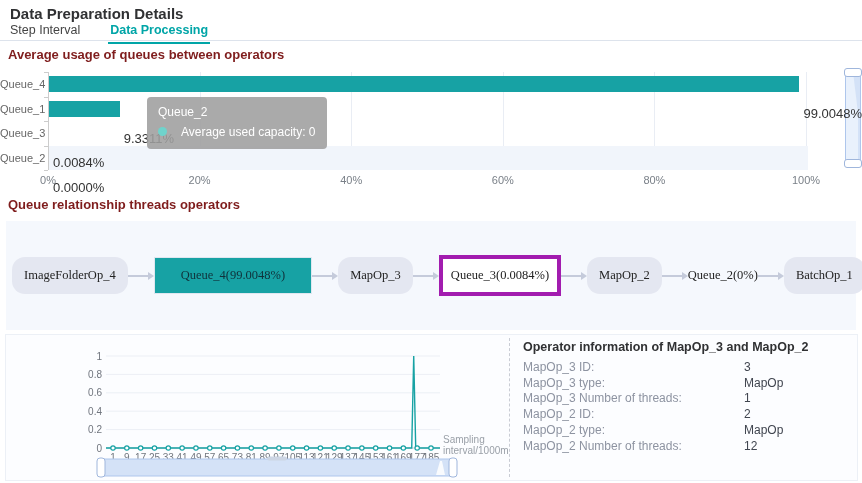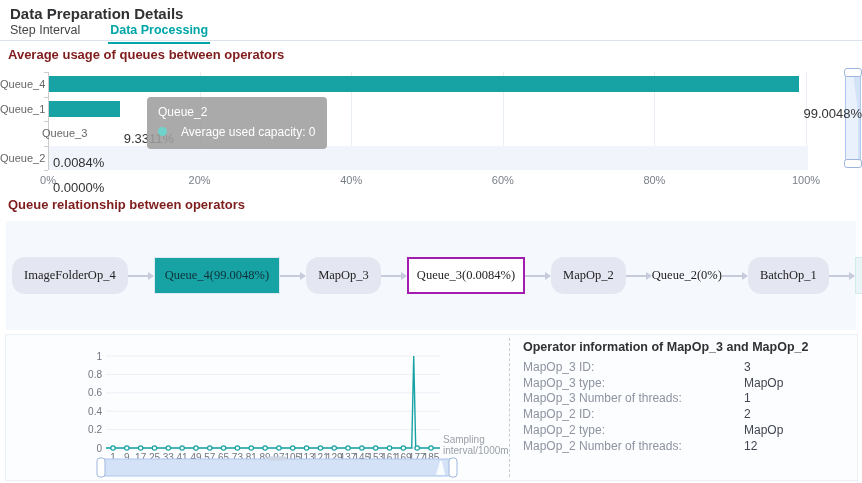--- a/index.html
+++ b/index.html
@@ -36,24 +36,24 @@
   
   .vzoom{position:absolute;left:845px;top:8px;width:14px;height:94px;background:#d4e2f7;
          border:1px solid #aec6ec;border-radius:3px;}
   .vzoom svg{position:absolute;left:0;top:0;}
   .vz-handle{position:absolute;left:-2px;width:16px;height:7px;background:#fff;border:1px solid #9fb6dc;border-radius:3px;}
 
   
   #flowpanel{position:absolute;left:6px;top:221px;width:838px;height:109px;background:#f5f8fd;
              display:flex;align-items:center;justify-content:space-between;padding:0 6px;}
   .node{font-family:"Liberation Serif",serif;font-size:12.5px;color:#222;white-space:nowrap;
-        padding:10px 10px;text-align:center;cursor:pointer;}
+        padding:10px 26px;text-align:center;cursor:pointer;}
   .n-op{background:#e4e7f1;border-radius:13px;padding:11px 12px;}
   .n-high{background:#17a2a4;color:#10313a;border:1px solid #dfe7f0;}
-  .n-alert{background:#fff;border:2px solid #a21caf;padding:9px 8px;}
+  .n-alert{background:#fff;border:4px solid #a21caf;padding:9px 8px;}
   .n-plain{background:transparent;padding:10px 0;}
   .n-light{background:#e9f5f7;border:1px solid #d3eaec;}
   .arrow{display:flex;align-items:center;flex:0 0 auto;}
   .arrow-shaft{width:20px;height:2px;background:#c5cbdb;}
   .arrow-head{width:0;height:0;border-left:6px solid #c5cbdb;border-top:4px solid transparent;border-bottom:4px solid transparent;}
 
   
   #bottom{position:absolute;left:5px;top:334px;width:851px;height:145px;background:#fcfdff;border:1px solid #ecf0f6;}
   #linechart{position:absolute;left:0;top:0;}
   .dash-div{position:absolute;left:503px;top:3px;height:139px;border-left:1px dashed #c9ccd4;}
@@ -110,27 +110,27 @@
     <div class="bc-tick" style="top: 34.5px;"></div>
     <div class="bc-tick" style="top: 59px;"></div>
     <div class="bc-tick" style="top: 83.5px;"></div>
     <div class="bc-tick" style="top: 108px;"></div>
     <div class="bc-cat" style="top: 16.25px;">Queue_4</div>
     <div class="bc-bar" style="left: 49px; top: 14.25px; width: 750.456px; background: rgb(23, 162, 164);"></div>
     <div class="bc-vallabel" style="left: 803.456px; top: 16.25px;">99.0048%</div>
     <div class="bc-cat" style="top: 40.75px;">Queue_1</div>
     <div class="bc-bar" style="left: 49px; top: 38.75px; width: 70.7297px; background: rgb(23, 162, 164);"></div>
     <div class="bc-vallabel" style="left: 123.73px; top: 40.75px;">9.3311%</div>
-    <div class="bc-cat" style="top: 65.25px; margin-left: 42px;">Queue_3</div>
+    <div class="bc-cat" style="top: 65.25px;">Queue_3</div>
     <div class="bc-vallabel" style="left: 53.0637px; top: 65.25px;">0.0084%</div>
     <div class="bc-cat" style="top: 89.75px;">Queue_2</div>
     <div class="bc-vallabel" style="left: 53px; top: 89.75px;">0.0000%</div>
   </div>
 
-<div class="sec-title" style="top:197px">Queue relationship between operators</div>
+<div class="sec-title" style="top:197px">Queue relationship threads operators</div>
 
 <div id="flowpanel">
     <div class="node n-op">ImageFolderOp_4</div>
     <div class="arrow">
       <div class="arrow-shaft"></div>
       <div class="arrow-head"></div>
     </div>
     <div class="node n-high">Queue_4(99.0048%)</div>
     <div class="arrow">
       <div class="arrow-shaft"></div>

